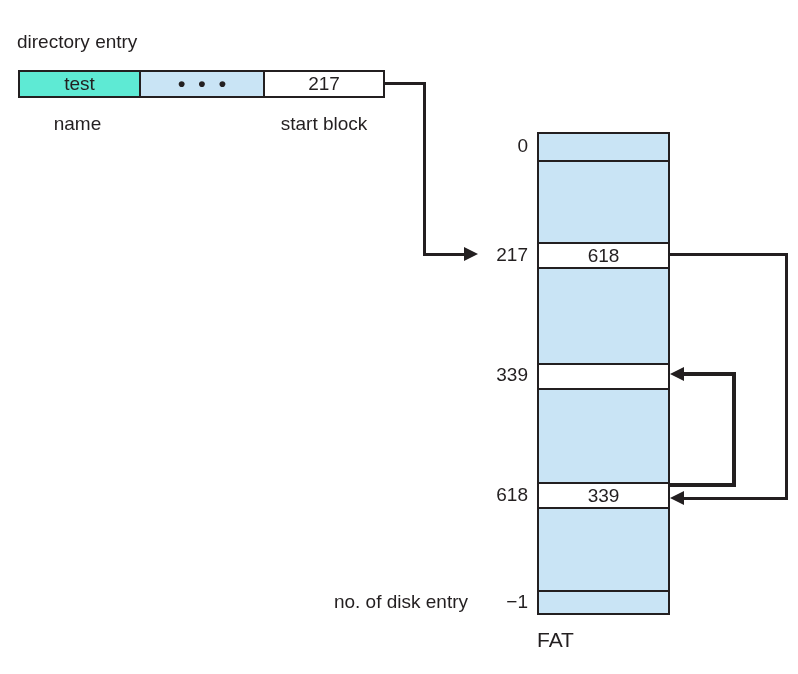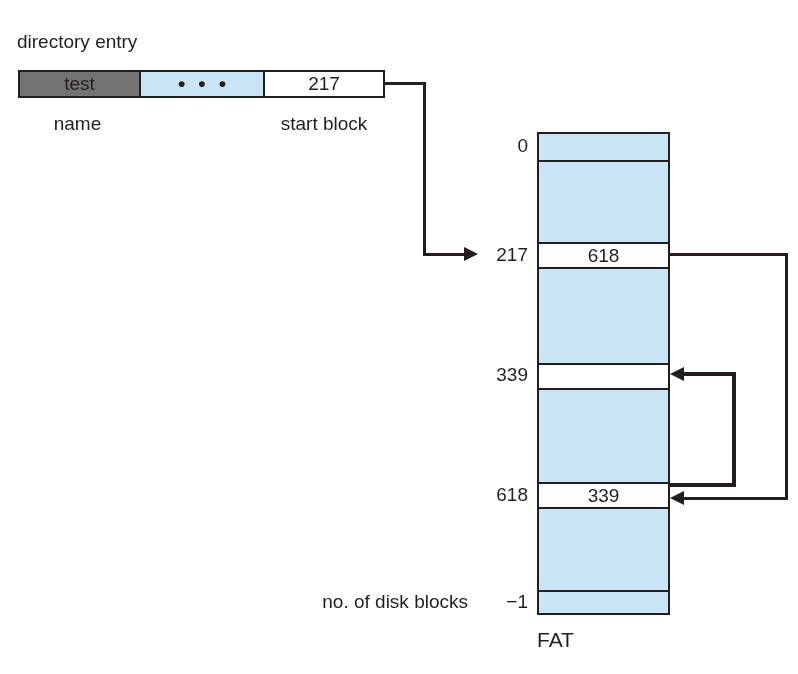--- a/index.html
+++ b/index.html
@@ -16,21 +16,21 @@
   
   #dir-box{
     position:absolute;left:18px;top:70px;width:367px;height:28px;
     border:2px solid #231f20;box-sizing:border-box;
     display:flex;background:#ffffff;
   }
   .dir-cell{
     display:flex;align-items:center;justify-content:center;
     font-size:19px;box-sizing:border-box;height:100%;
   }
-  #dir-cell-name{width:119px;background:#737373;}
+  #dir-cell-name{width:119px;background:#5eead4;}
   #dir-cell-dots{
     width:126px;background:#c9e4f5;
     border-left:2px solid #231f20;border-right:2px solid #231f20;
     font-size:21px;font-weight:bold;letter-spacing:13px;padding-left:13px;
   }
   #dir-cell-start{flex:1;background:#ffffff;}
 
   
   #fat-table{
     position:absolute;left:537px;top:132px;width:133px;height:483px;
@@ -110,21 +110,21 @@
     <div class="fat-row r8 fill-blue"></div>
     <div class="fat-row r9 fill-blue"></div>
   </div>
 
   <div class="idx" style="top:135px;">0</div>
   <div class="idx" style="top:244px;">217</div>
   <div class="idx" style="top:364px;">339</div>
   <div class="idx" style="top:484px;">618</div>
   <div class="idx" style="top:591px;">−1</div>
 
-  <div class="lbl" style="right:330px;top:591px;">no. of disk blocks</div>
+  <div class="lbl" style="right:330px;top:591px;">no. of disk entry</div>
 
   <div class="seg" style="left:668px;top:253px;width:120px;height:3px;"></div>
   <div class="seg" style="left:785px;top:253px;width:3px;height:247px;"></div>
   <div class="seg" style="left:682px;top:497px;width:106px;height:3px;"></div>
   <div class="arr-left" style="left:670px;top:491px;"></div>
 
   <div class="seg" style="left:668px;top:483px;width:68px;height:4px;"></div>
   <div class="seg" style="left:732px;top:372px;width:4px;height:115px;"></div>
   <div class="seg" style="left:682px;top:372px;width:54px;height:4px;"></div>
   <div class="arr-left" style="left:670px;top:367px;"></div>

